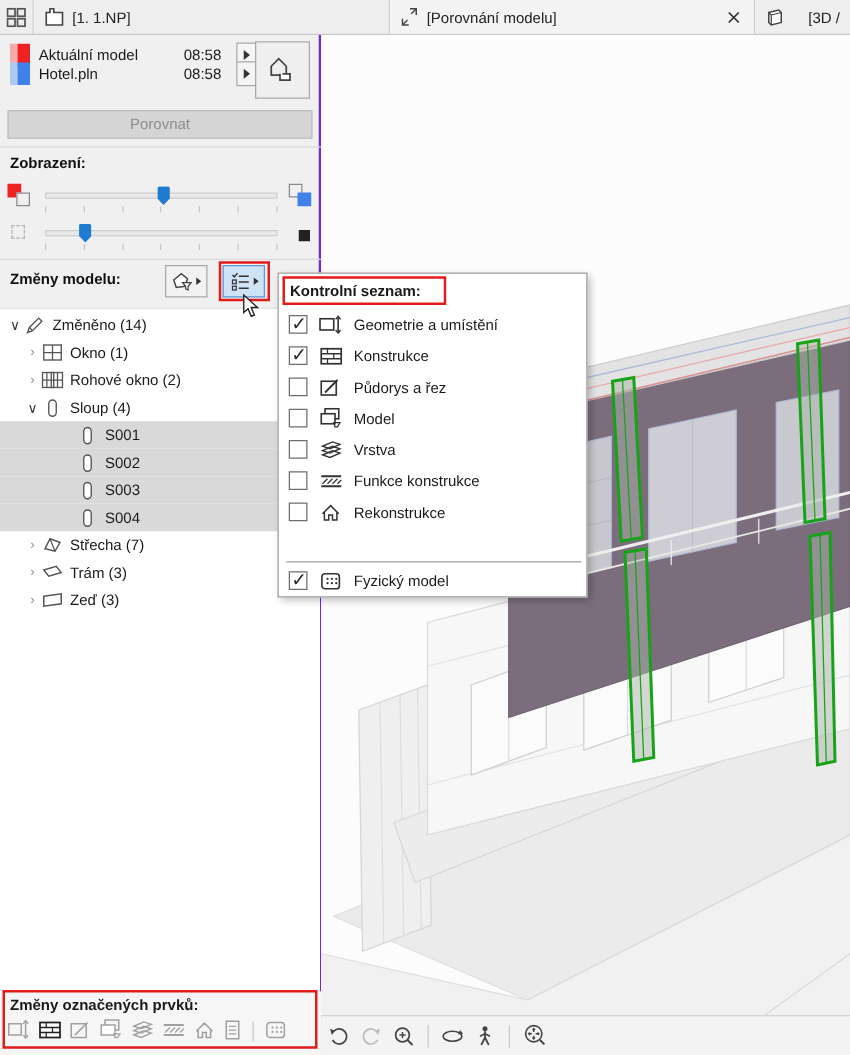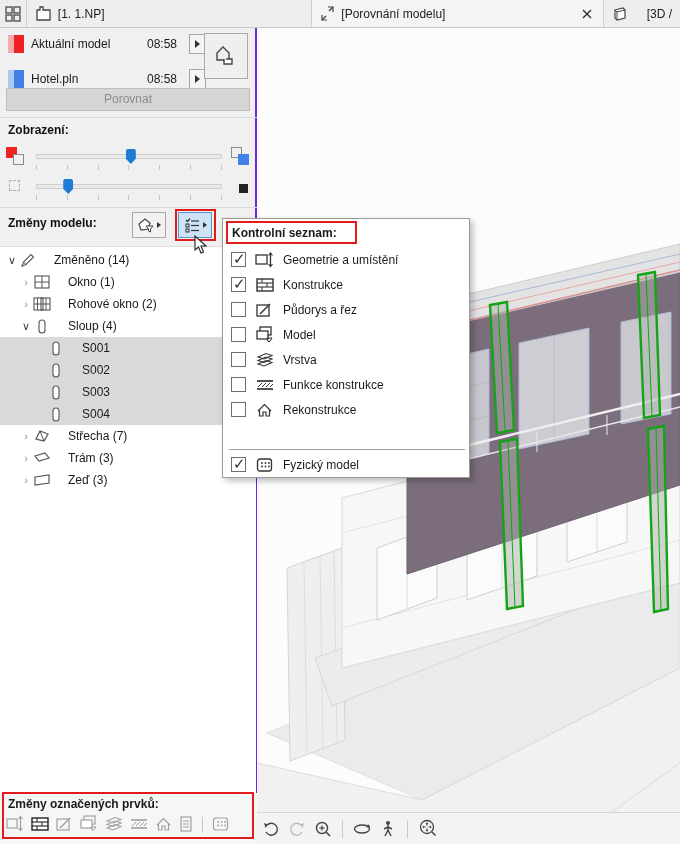--- a/index.html
+++ b/index.html
@@ -43,22 +43,22 @@
   .tool-btn { position:absolute; width:34px; height:26px; background:#f2f2f2; border:1px solid #a8a8a8; display:flex; align-items:center; justify-content:center; gap:3px; }
   .tool-btn.active { background:#cfe3f7; border-color:#5a96d0; }
   .tri-sm { width:0; height:0; border-left:4px solid #333; border-top:3px solid transparent; border-bottom:3px solid transparent; }
 
   .tree { position:absolute; left:0; top:218px; width:256px; height:547px; background:#fff; border-top:1px solid #dcdcdc; padding-top:2px; }
   .trow { height:22px; display:flex; align-items:center; }
   .trow.sel { background:#d9d9d9; }
   .caret { width:12px; text-align:center; color:#8f8f8f; font-size:11px; }
   .caret.open { color:#3a3a3a; }
   .ticon { width:20px; display:flex; justify-content:center; }
-  .tlabel { margin-left:16px; }
-  .ind0 { padding-left:6px; } .ind1 { padding-left:20px; } .ind2 { padding-left:46px; }
+  .tlabel { margin-left:4px; }
+  .ind0 { padding-left:6px; } .ind1 { padding-left:20px; } .ind2 { padding-left:60px; }
 
   .bottom-box { position:absolute; left:0; top:765px; width:257px; height:51px; background:#f6f6f6; }
   .bb-title { position:absolute; left:8px; top:4px; font-weight:bold; }
   .bb-icons { position:absolute; left:6px; top:22px; display:flex; align-items:center; gap:7px; }
   .bb-icons .sep { width:1px; height:16px; background:#c6c6c6; margin:0 2px; }
 
   
   .viewport { position:absolute; left:257px; top:28px; width:423px; height:784px; background:#fcfcfc; }
   .vtoolbar { position:absolute; left:257px; top:812px; width:423px; height:32px; background:#f3f3f3; border-top:1px solid #d5d5d5; display:flex; align-items:center; padding-left:4px; gap:6px; }
   .vtoolbar .sep { width:1px; height:18px; background:#c9c9c9; margin:0 3px; }
@@ -127,21 +127,21 @@
       <span class="swatch">
           <i class="lt" style="background:#f6abab"></i>
           <i class="dk" style="background:#ee2222"></i>
         </span>
       <span class="model-name">Aktuální model</span>
       <span class="model-time">08:58</span>
       <span class="mini-btn">
           <i class="tri-r"></i>
         </span>
     </div>
-    <div class="model-row" style="top:40px; left:8px;">
+    <div class="model-row" style="top:20px; left:8px;">
       <span class="swatch">
           <i class="lt" style="background:#adc9f2"></i>
           <i class="dk" style="background:#4180e8"></i>
         </span>
       <span class="model-name">Hotel.pln</span>
       <span class="model-time">08:58</span>
       <span class="mini-btn">
           <i class="tri-r"></i>
         </span>
     </div>

